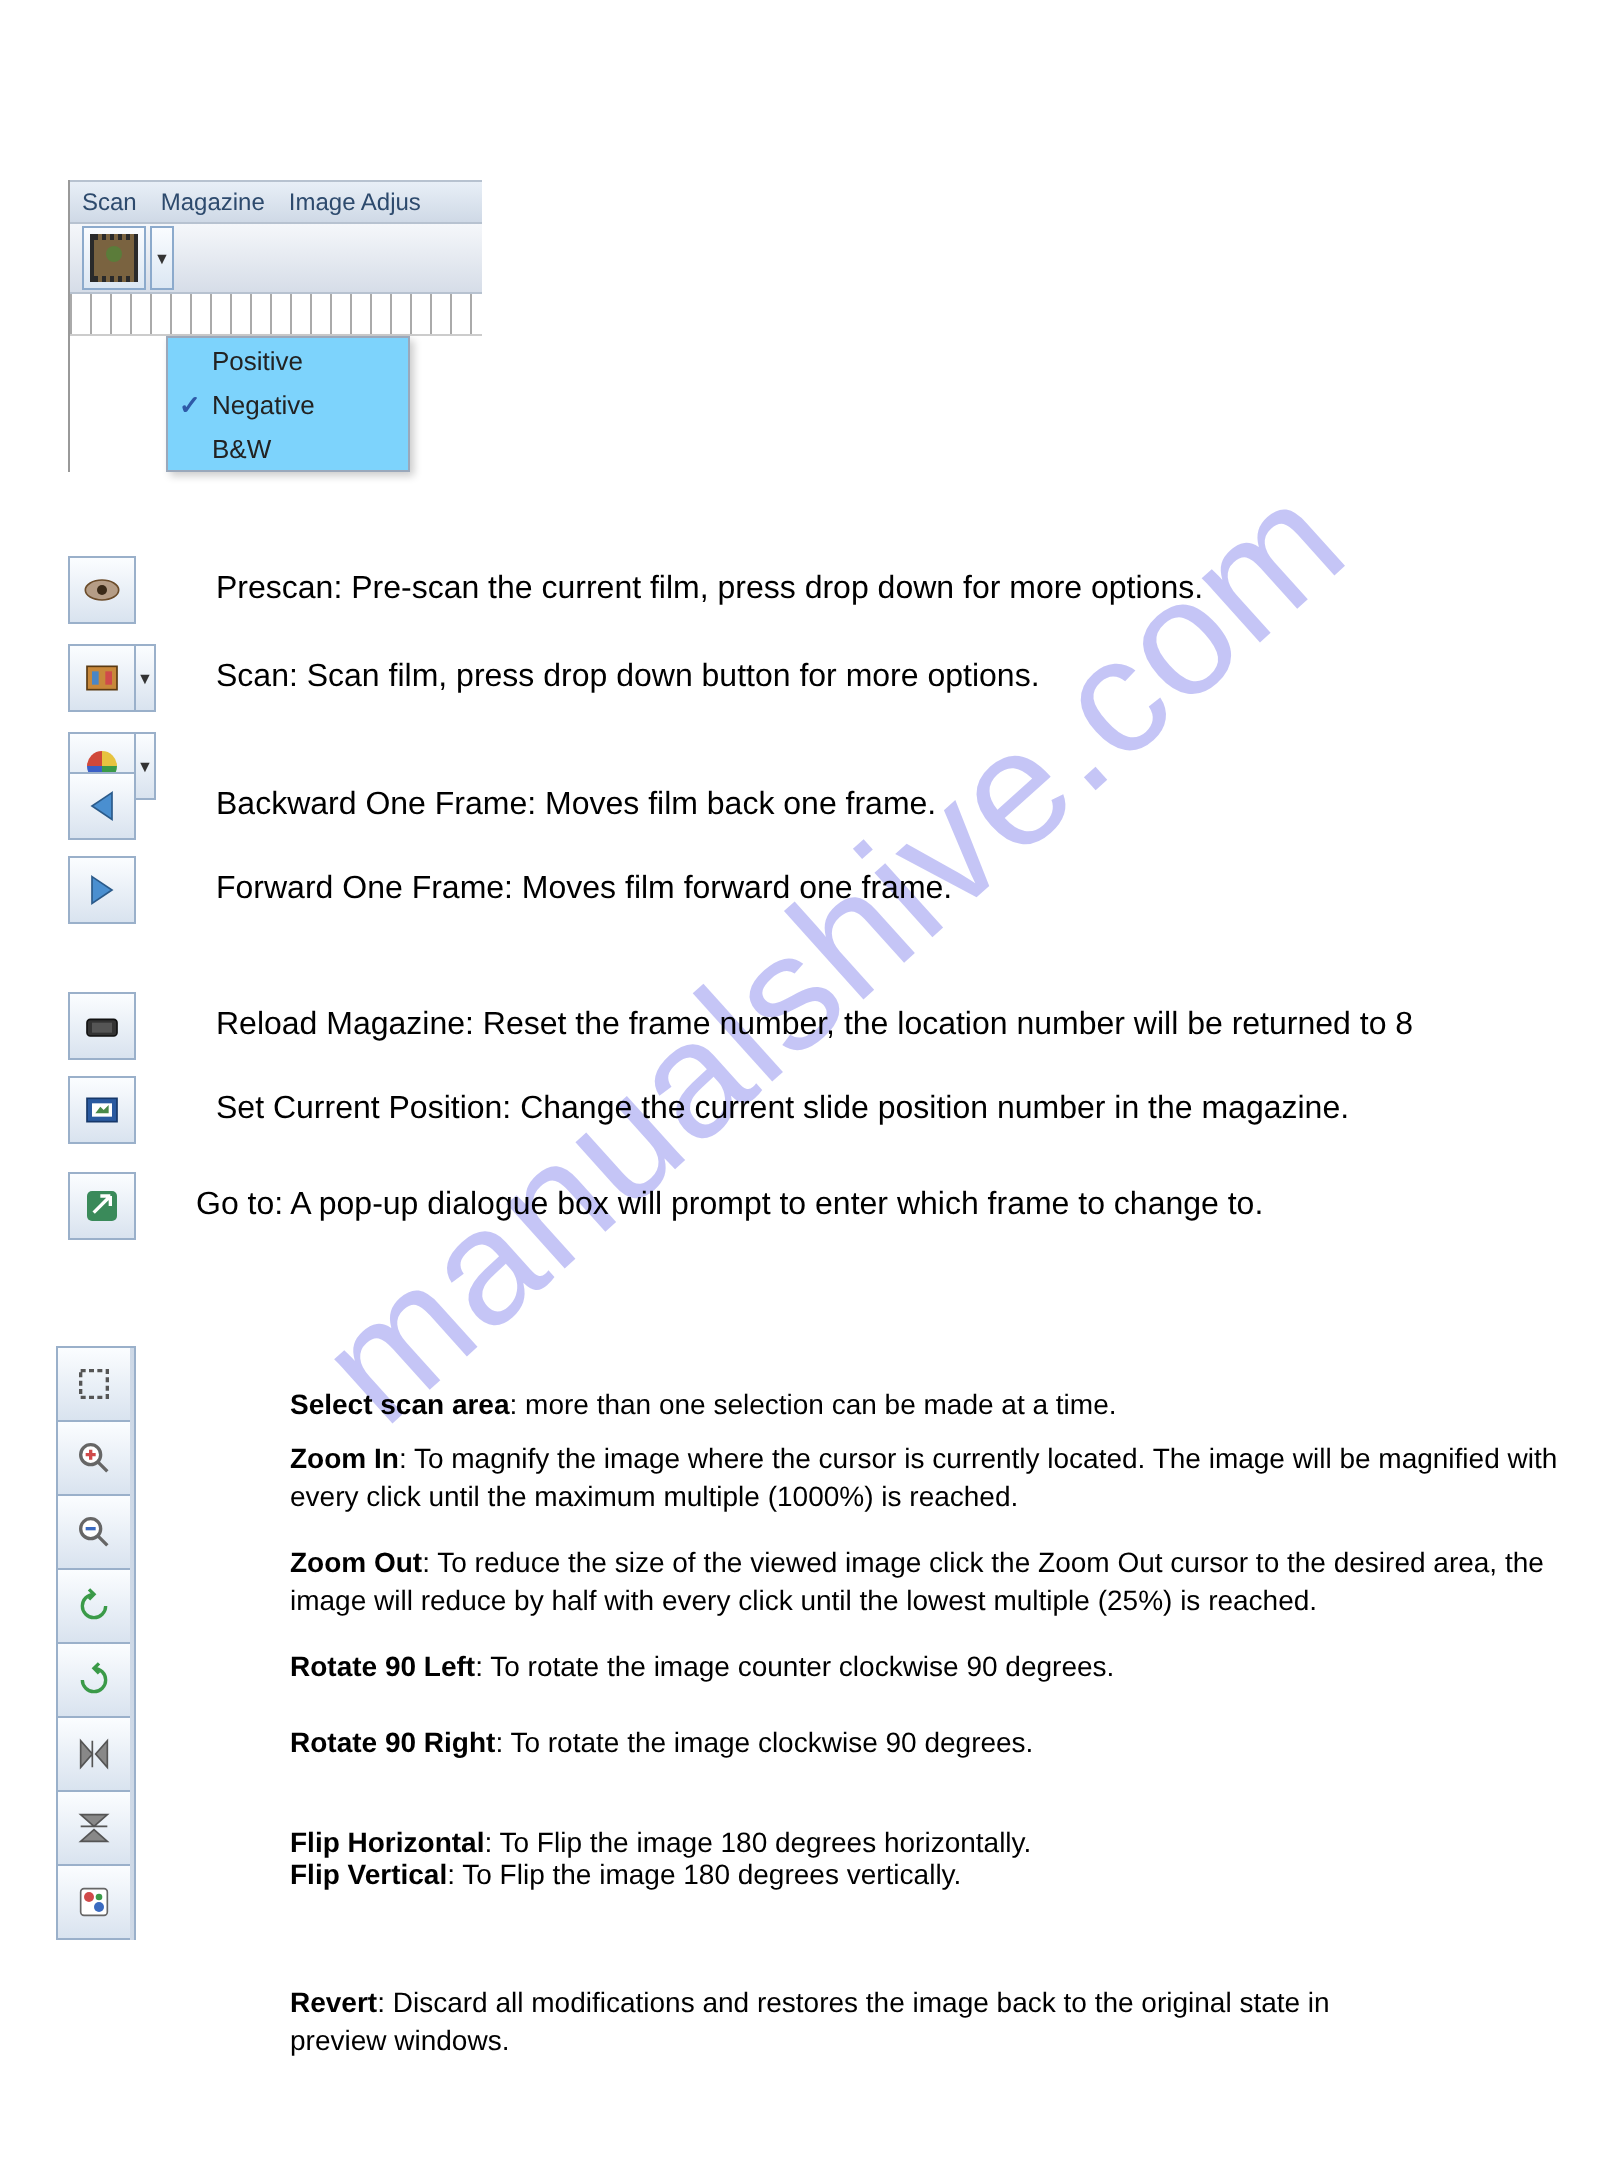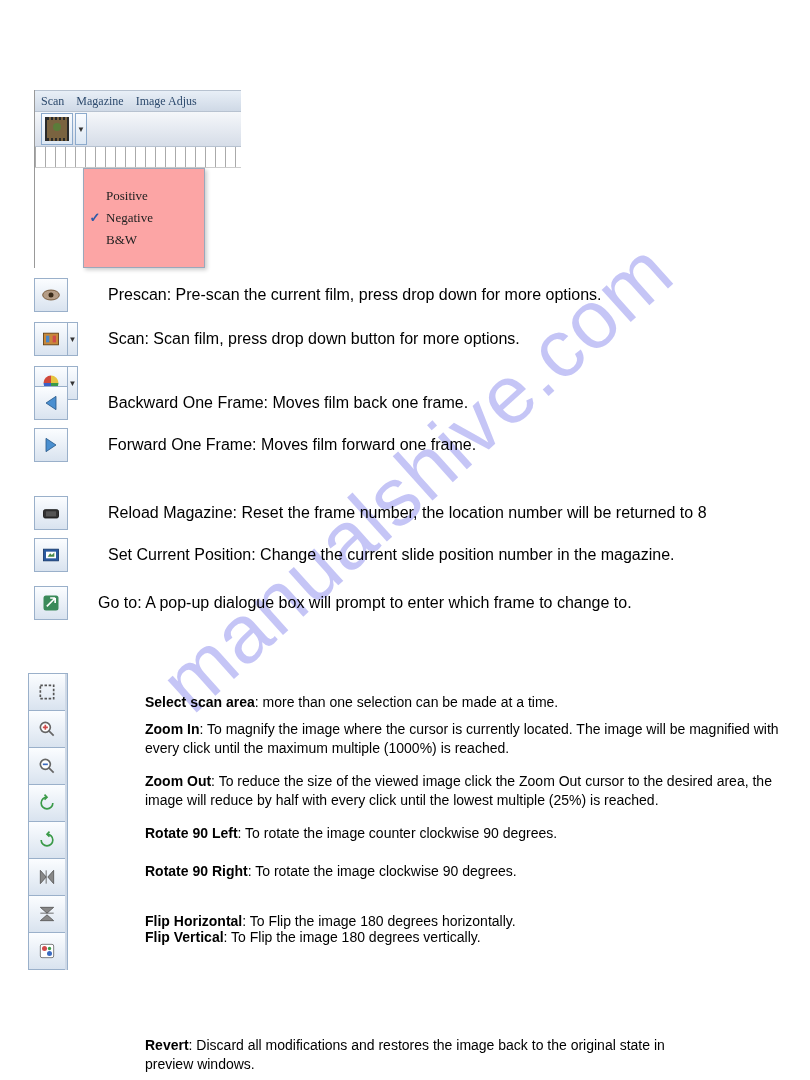--- a/index.html
+++ b/index.html
@@ -27,21 +27,20 @@
     letter-spacing: 1px;
     z-index: 0;
   }
   
   .top-app {
     position: absolute;
     top: 90px;
     left: 34px;
     width: 206px;
     border-left: 1px solid #999;
-    font-family: Liberation Serif, serif;
   }
   .menubar {
     background: linear-gradient(#e8eff7, #cfd9e6);
     height: 20px;
     display: flex;
     align-items: center;
     font-size: 12px;
     color: #2d4a6d;
     border-top: 1px solid #b7c2d0;
     border-bottom: 1px solid #b7c2d0;
@@ -78,24 +77,24 @@
   .dropdown-arrow::before{content:"▼";}
   .ruler {
     height:20px;background:#fff;border-bottom:1px solid #ccc;
     background-image:repeating-linear-gradient(90deg,#aaa 0 1px,transparent 1px 10px);
   }
   .popup {
     position:relative;
     margin-top:0;
     margin-left:48px;
     width:120px;
-    background:#fca5a5;
+    background:#7dd3fc;
     border:1px solid #9aa8bb;
     box-shadow:2px 2px 4px rgba(0,0,0,.2);
-    padding:16px 0;
+    padding:0 0;
   }
   .popup-item {
     display:flex;align-items:center;height:22px;font-size:13px;color:#222;
   }
   .popup-check {
     width:22px;text-align:center;color:#2e5aa8;font-weight:bold;
   }
   
   .icon-btn {
     width:32px;height:32px;
@@ -317,15 +316,15 @@
 </div>
 <div class="lower-desc" style="top:862px">
   <b>Rotate 90 Right</b><span>: To rotate the image clockwise 90 degrees.</span>
 </div>
 <div class="lower-desc" style="top:912px">
   <b>Flip Horizontal</b><span>: To Flip the image 180 degrees horizontally.</span>
 </div>
 <div class="lower-desc" style="top:928px">
   <b>Flip Vertical</b><span>: To Flip the image 180 degrees vertically.</span>
 </div>
-<div class="lower-desc" style="top:1036px;width:560px">
+<div class="lower-desc" style="top:992px;width:560px">
   <b>Revert</b><span>: Discard all modifications and restores the image back to the original state in preview windows.</span>
 </div>
 
 </body></html>

